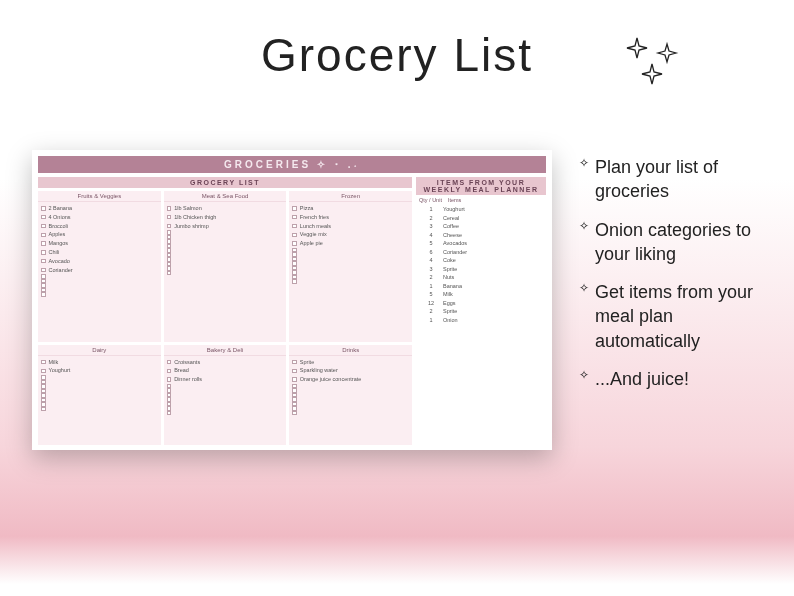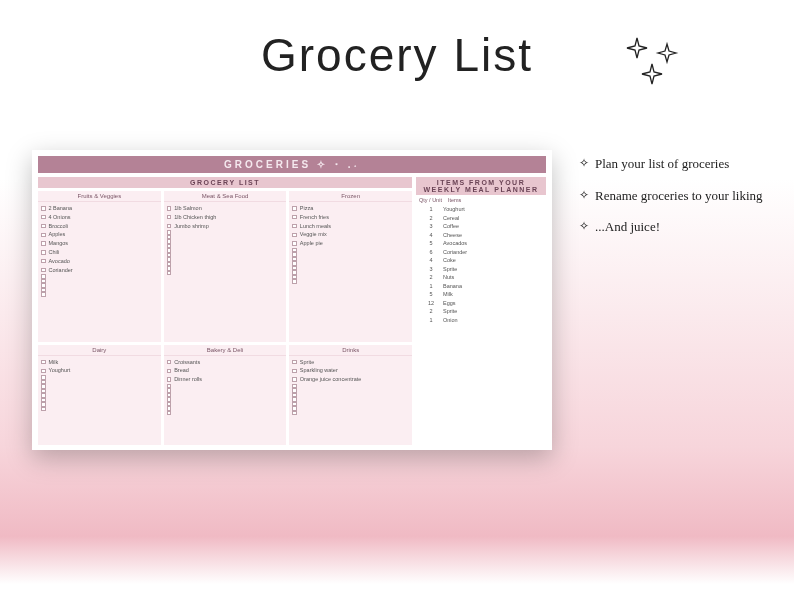--- a/index.html
+++ b/index.html
@@ -27,24 +27,23 @@
     top: 30px;
     right: 105px;
     width: 70px;
     height: 60px;
   }
   .features {
     position: absolute;
     top: 155px;
     right: 30px;
     width: 185px;
-    font-size: 13px;
+    font-size: 18px;
     line-height: 1.35;
     color: #222;
-    font-family: Liberation Serif, serif;
   }
   .features li {
     list-style: none;
     margin-bottom: 14px;
     padding-left: 16px;
     position: relative;
   }
   .features li::before {
     content: "✧";
     position: absolute;
@@ -151,21 +150,22 @@
 <h1 class="page-title">Grocery List</h1>
 
 <svg class="stars" viewBox="0 0 70 60" fill="none" stroke="#222" stroke-width="1.3">
   <path d="M18 8 L20 16 L28 18 L20 20 L18 28 L16 20 L8 18 L16 16 Z"></path>
   <path d="M48 14 L50 21 L57 23 L50 25 L48 32 L46 25 L39 23 L46 21 Z"></path>
   <path d="M33 34 L35 42 L43 44 L35 46 L33 54 L31 46 L23 44 L31 42 Z"></path>
 </svg>
 
 <ul class="features">
   <li>Plan your list of groceries</li>
-  <li>Rename groceries to your liking</li>
+  <li>Onion categories to your liking</li>
+  <li>Get items from your meal plan automatically</li>
   <li>...And juice!</li>
 </ul>
 
 <div class="sheet-wrap">
   <div class="sheet-title">GROCERIES ✧ ･ .˖</div>
   <div class="sheet-body">
     <div class="left-cols">
       <div class="section-header">GROCERY LIST</div>
       <div class="row6" style="flex:1.5" id="top-row">
           <div class="col">

